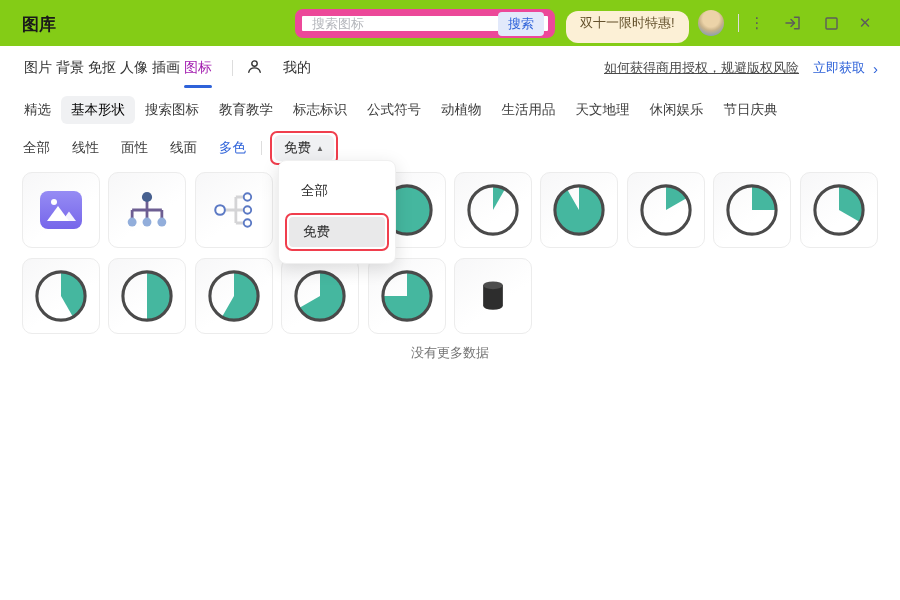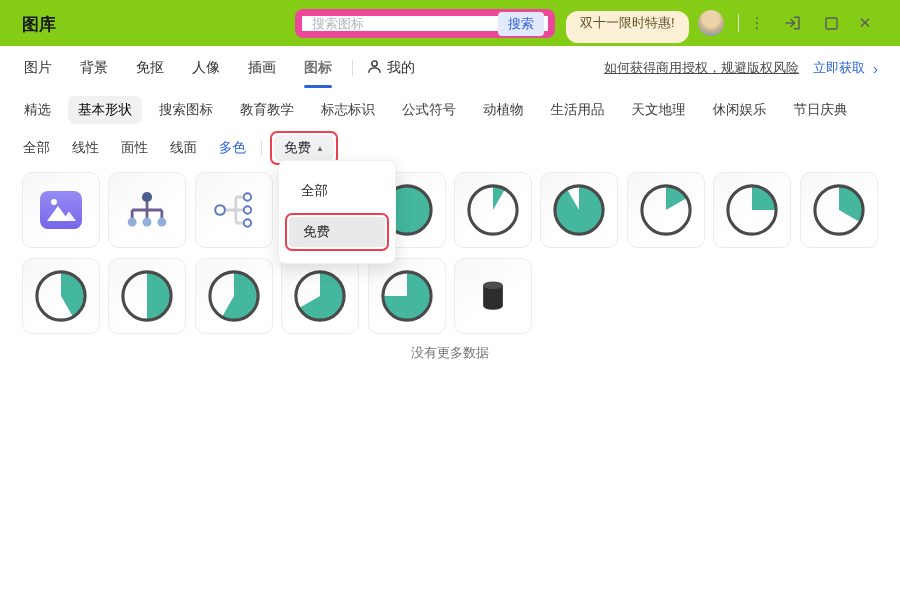--- a/index.html
+++ b/index.html
@@ -22,34 +22,34 @@
   .avatar { position:absolute; left:698px; top:10px; width:26px; height:26px; border-radius:50%;
     background:radial-gradient(circle at 50% 34%, #ecd3a8 0 38%, #c9b28a 55%, #90a0ae 78%, #7c8b99 100%); }
   .tb-divider { position:absolute; left:738px; top:14px; width:1px; height:18px; background:#ddd; }
   .winbtn { position:absolute; top:10px; width:26px; height:26px; display:flex; align-items:center;
     justify-content:center; color:#5c5c5c; cursor:pointer; }
   .kebab { left:744px; font-size:15px; letter-spacing:0; }
   .signin { left:780px; } .maxi { left:818px; } .close { left:852px; font-size:15px; }
 
   
   .navrow { position:absolute; left:0; top:46px; width:900px; height:44px; display:flex; align-items:center; padding:0 22px; }
-  .nav-tabs { display:flex; gap:24px; align-items:flex-end; }
+  .nav-tabs { display:flex; align-items:flex-end; }
   .nav-tab { position:relative; font-size:14px; color:#333; cursor:pointer; padding:4px 2px; }
-  .nav-tab.active { color:#737373; font-weight:bold; }
+  .nav-tab.active { color:#a21caf; font-weight:normal; }
   .nav-tab.active::after { content:""; position:absolute; left:2px; right:2px; bottom:-7px; height:3px;
     background:#2e62d9; border-radius:2px; }
   .nav-sep { width:1px; height:16px; background:#ddd; margin:0 14px 0 18px; }
-  .my-tab { display:flex; align-items:center; gap:5px; font-size:14px; color:#333; cursor:pointer; }
+  .my-tab { display:flex; align-items:center; gap:21px; font-size:14px; color:#333; cursor:pointer; }
   .nav-right { margin-left:auto; display:flex; align-items:center; gap:14px; }
   .license-link { font-size:13px; color:#4a4a4a; text-decoration:underline; cursor:pointer; }
   .getnow { font-size:13px; color:#2e62d9; cursor:pointer; display:flex; align-items:center; gap:8px; }
   .getnow .chev { font-size:15px; line-height:1; }
 
   
-  .catrow { position:absolute; left:14px; top:96px; width:872px; display:flex; gap:7px; align-items:center; }
+  .catrow { position:absolute; left:14px; top:96px; width:872px; display:flex; align-items:center; }
   .cat-item { font-size:13.5px; color:#3c3c3c; padding:5px 10px; border-radius:6px; cursor:pointer; white-space:nowrap; }
   .cat-item.selected { background:#f0f1f3; color:#000000; }
 
   
   .filterrow { position:absolute; left:16px; top:131px; display:flex; align-items:center; }
   .style-filters { display:flex; gap:8px; align-items:center; }
   .filter-item { font-size:13.5px; color:#3c3c3c; padding:4px 7px; cursor:pointer; }
   .filter-item.selected { color:#2e62d9; }
   .f-sep { width:1px; height:14px; background:#ddd; margin:0 8px; }
   .annot { border:2px solid #f03e4d; border-radius:7px; padding:2px; }

